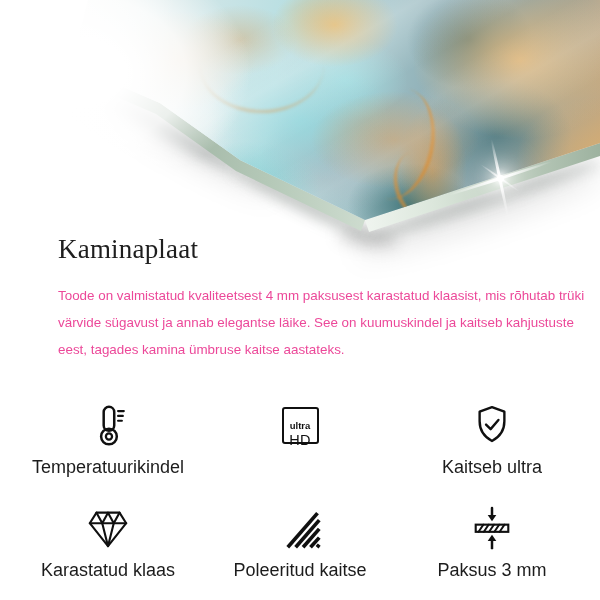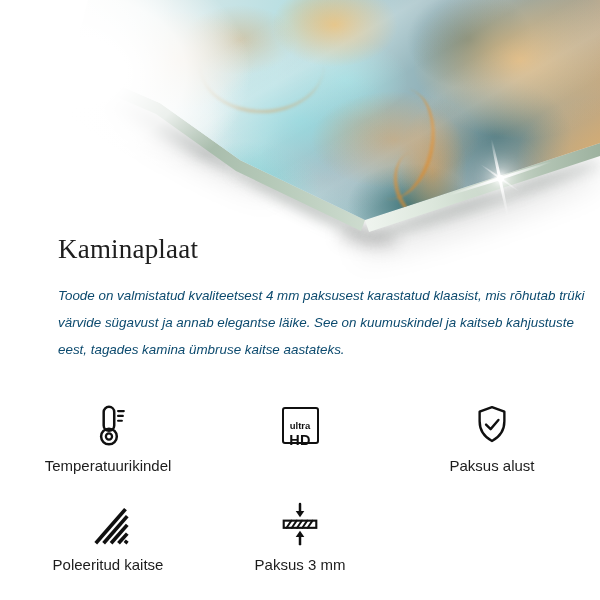--- a/index.html
+++ b/index.html
@@ -82,37 +82,37 @@
   .ray1 { left:-55px; top:-1.5px; width:110px; height:3px;   transform:rotate(-18deg); }
   .ray2 { left:-40px; top:-1.25px; width:80px; height:2.5px; transform:rotate(78deg); }
   .ray3 { left:-24px; top:-1px; width:48px; height:2px;      transform:rotate(35deg); opacity:0.8; }
 
   
   .content { position:absolute; left:42px; top:234px; width:528px;margin-left:16px; }
   .title {
     font-family:"Liberation Serif", serif; font-weight:400;
     font-size:27px; line-height:30px; color:#1e1e1e; letter-spacing:0.2px;
   }
-  .desc { margin-top:18px; font-size:13.4px; line-height:27px; color:#0c4a6e;font-style:italic; }
+  .desc { margin-top:18px; font-size:13.4px; line-height:27px; color:#ec4899; }
 
   
   .features {
     position:absolute; left:12px; top:402px; width:576px;
     display:grid; grid-template-columns:repeat(3,1fr); row-gap:27px;
   }
   .cell { display:flex; flex-direction:column; align-items:center; }
   .icon-wrap { height:46px; display:flex; align-items:center; justify-content:center; color:#101010; }
-  .label { margin-top:9px; font-size:15px; color:#1c1c1c; white-space:nowrap; }
+  .label { margin-top:9px; font-size:18px; color:#1c1c1c; white-space:nowrap; }
   svg.fi { display:block; }
   .uhd {
     width:37px; height:37px; border:2.6px solid #101010; border-radius:3px; box-sizing:border-box;
     display:flex; flex-direction:column; align-items:center; justify-content:center; line-height:1; color:#101010;
   }
   .uhd .u { font-size:9.5px; font-weight:700;margin-top:18px; }
-  .uhd .h { font-size:14.5px; font-weight:700; letter-spacing:0.3px; margin-top:2px; }
+  .uhd .h { font-size:14.5px; font-weight:400; letter-spacing:0.3px; margin-top:2px; }
 </style>
 </head>
 <body>
 
 <div class="hero">
   <div class="sh sh-wide-a"></div>
   <div class="sh sh-wide-c"></div>
   <div class="sh sh-a"></div>
   <div class="sh sh-b"></div>
   <div class="sh sh-c"></div>
@@ -171,23 +171,34 @@
     </div>
   </div>
 
   <div class="cell">
     <div class="icon-wrap">
       <svg class="fi" width="44" height="44" viewBox="0 0 48 48" fill="none" stroke="currentColor" stroke-width="2.6" stroke-linecap="round" stroke-linejoin="round">
         <path d="M24 4.5 L37.5 9.5 V20 C37.5 30.5 31.5 37.5 24 41.5 C16.5 37.5 10.5 30.5 10.5 20 V9.5 Z"></path>
         <path d="M17.5 23.5 L22.5 28.5 L31 18.5"></path>
       </svg>
     </div>
-    <div class="label">Paksus alust</div>
-  </div>
-
+    <div class="label">Kaitseb ultra</div>
+  </div>
+
+  <div class="cell">
+    <div class="icon-wrap">
+      <svg class="fi" width="46" height="46" viewBox="0 0 48 48" fill="none" stroke="currentColor" stroke-width="2.2" stroke-linecap="round" stroke-linejoin="round">
+        <path d="M12 8 H36 L43 19 L24 43 L5 19 Z"></path>
+        <path d="M12 8 L18 19 L24 8 L30 19 L36 8"></path>
+        <path d="M5 19 H43"></path>
+        <path d="M18 19 L24 43 M30 19 L24 43"></path>
+      </svg>
+    </div>
+    <div class="label">Karastatud klaas</div>
+  </div>
 
   <div class="cell">
     <div class="icon-wrap">
       <svg class="fi" width="42" height="42" viewBox="0 0 48 48" stroke="currentColor" stroke-width="4.2" stroke-linecap="butt">
         <line x1="10" y1="46" x2="44" y2="7"></line>
         <line x1="19" y1="46" x2="46" y2="15"></line>
         <line x1="27.5" y1="46" x2="46" y2="25"></line>
         <line x1="36" y1="46" x2="46" y2="35"></line>
         <line x1="43.5" y1="46" x2="46" y2="43"></line>
       </svg>

